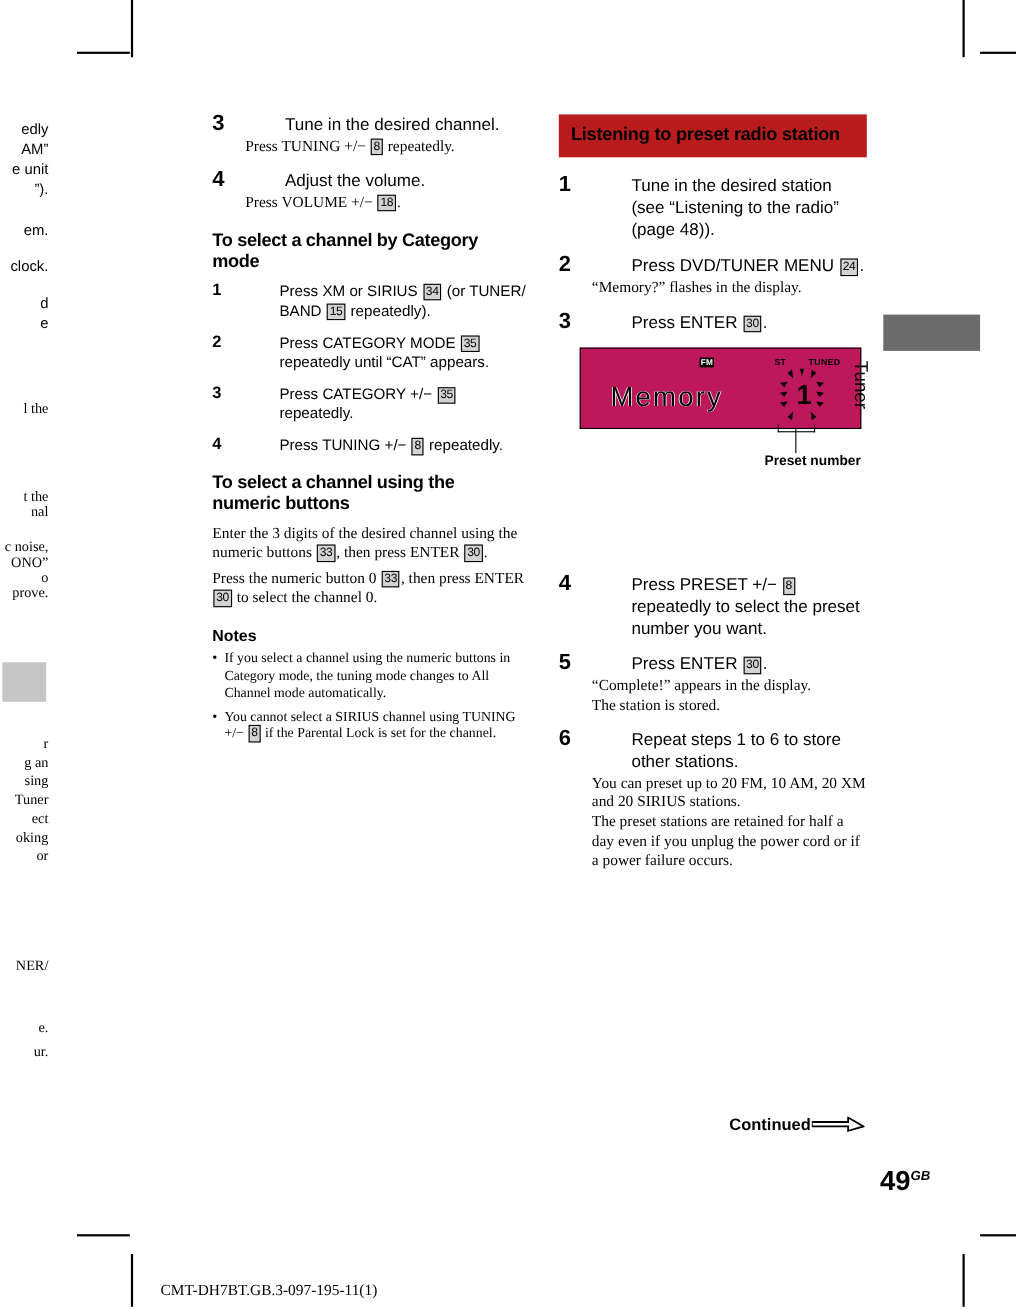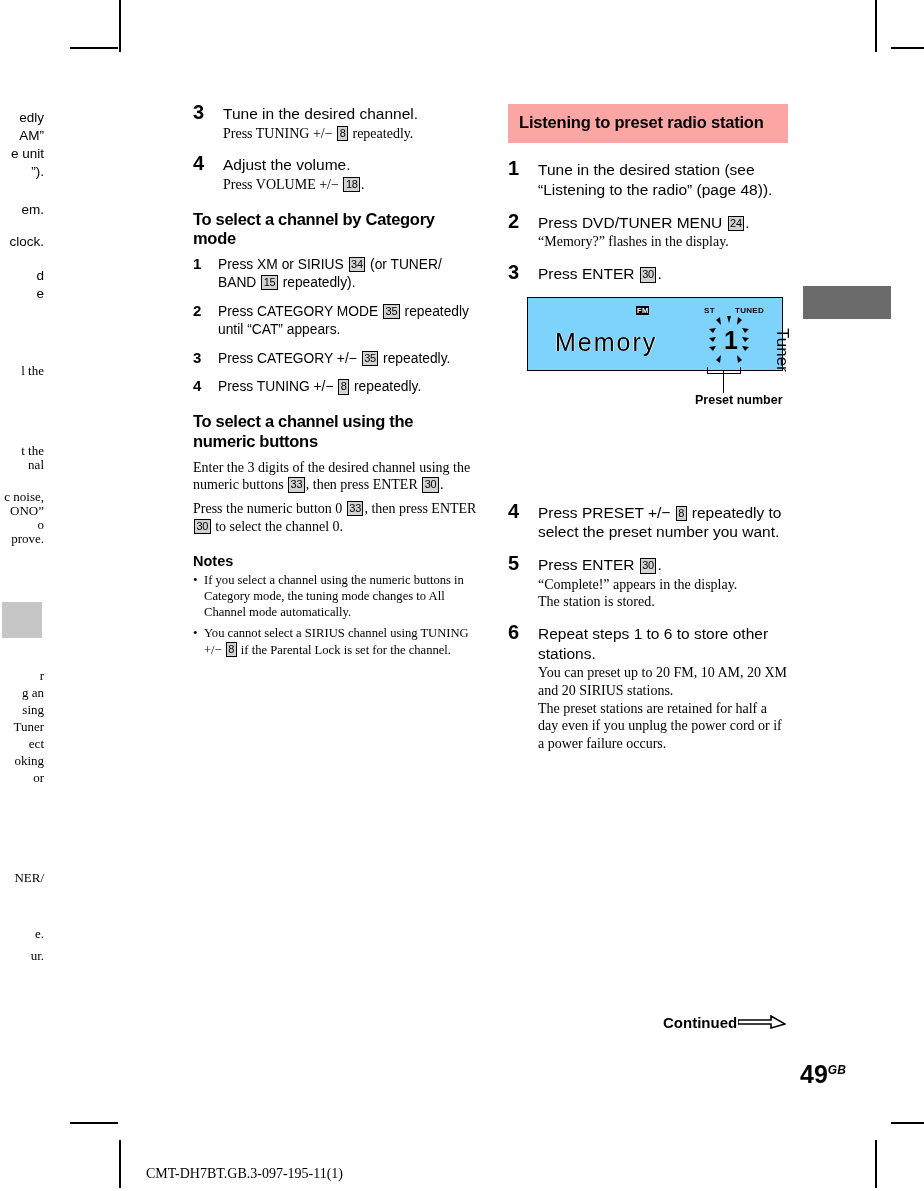--- a/index.html
+++ b/index.html
@@ -78,20 +78,21 @@
     font-family: "Liberation Sans", sans-serif;
     font-weight: bold;
     font-size: 20px;
     line-height: 1;
   }
   .step-lead {
     font-family: "Liberation Sans", sans-serif;
     font-size: 15.5px;
     line-height: 1.27;
     font-weight: normal;
+    margin-left: 36px;
   }
   .step-sub {
     font-family: "Liberation Serif", serif;
     font-size: 14px;
     line-height: 1.26;
     margin-top: 1px;
   }
 
   
   .step-sm {
@@ -119,21 +120,21 @@
   }
   .body-serif {
     font-family: "Liberation Serif", serif;
     font-size: 14px;
     line-height: 1.26;
     margin-bottom: 6px;
   }
 
   
   .section-banner {
-    background: #fca5a5;
+    background: #b91c1c;
     padding: 9px 11px 11px 11px;
     margin-bottom: 17px;
   }
   .section-banner-text {
     font-family: "Liberation Sans", sans-serif;
     font-weight: bold;
     font-size: 16.5px;
     line-height: 1.18;
     letter-spacing: -0.2px;
   }
@@ -178,21 +179,21 @@
   
   .lcd-figure {
     margin: 10px 0 14px 19px;
     position: relative;
     width: 256px;
   }
   .lcd-box {
     border: 1.5px solid #000;
     height: 72px;
     position: relative;
-    background: #7dd3fc;
+    background: #be185d;
   }
   .lcd-ind {
     position: absolute;
     font-family: "Liberation Sans", sans-serif;
     font-weight: bold;
     font-size: 8px;
     letter-spacing: 0.3px;
     top: 8px;
   }
   .lcd-ind.fm {

